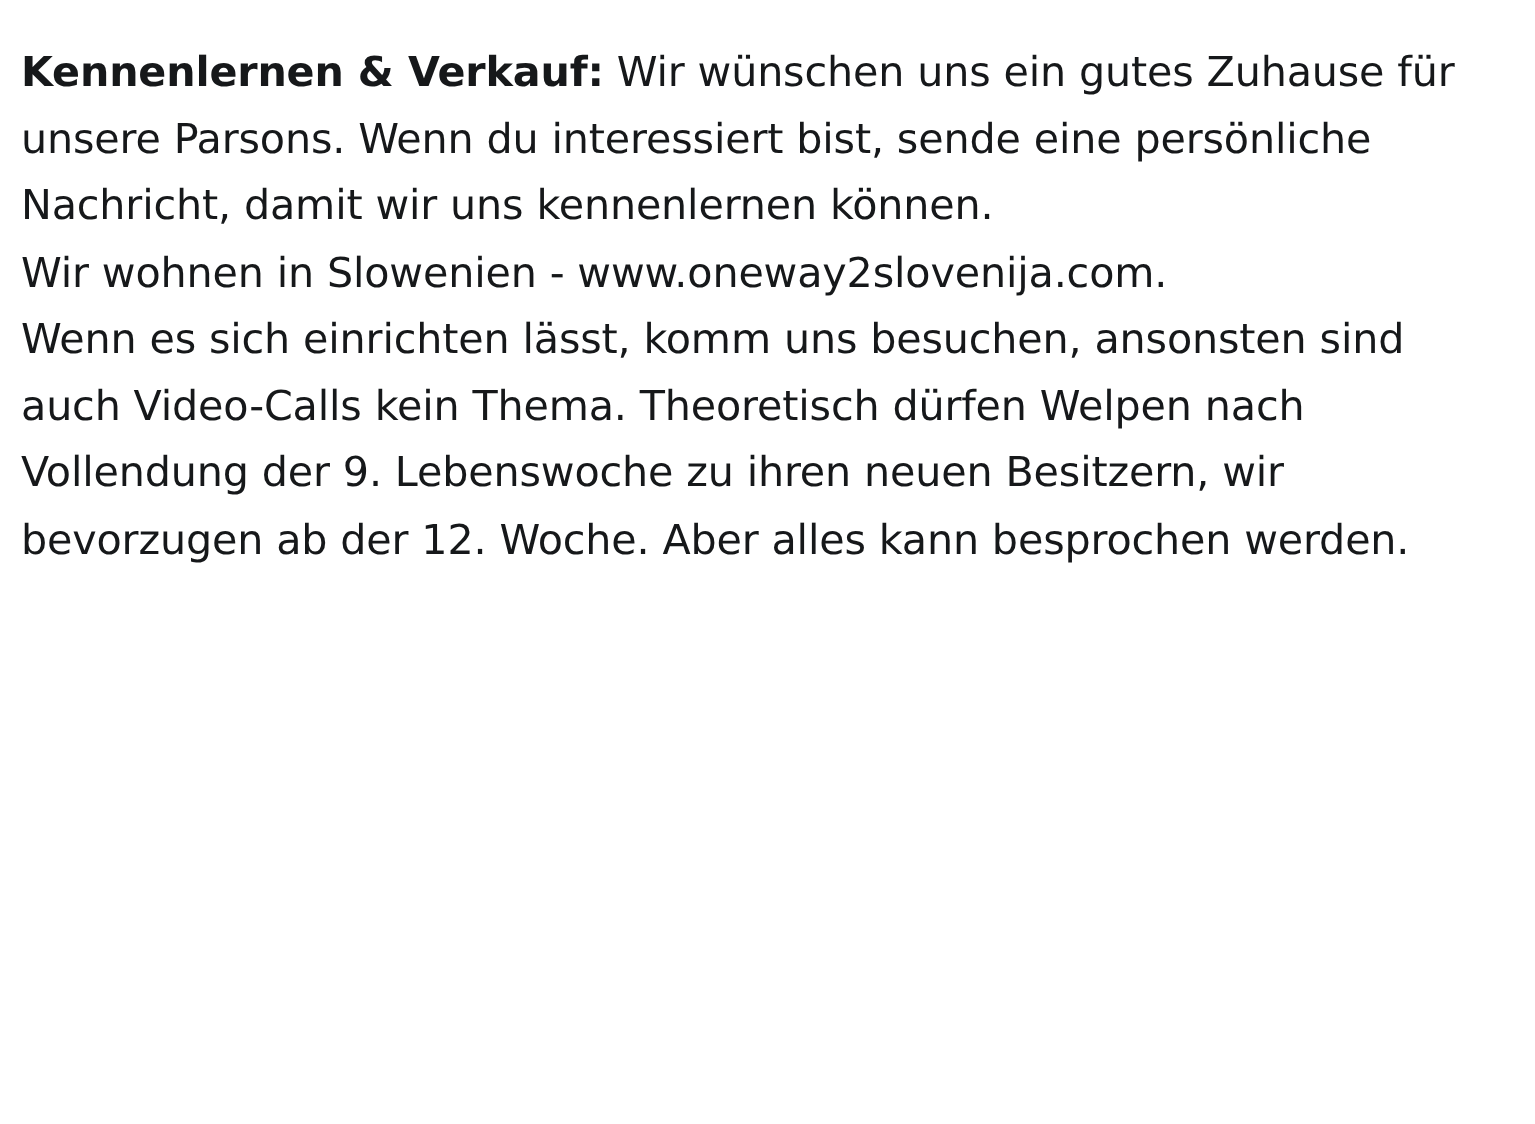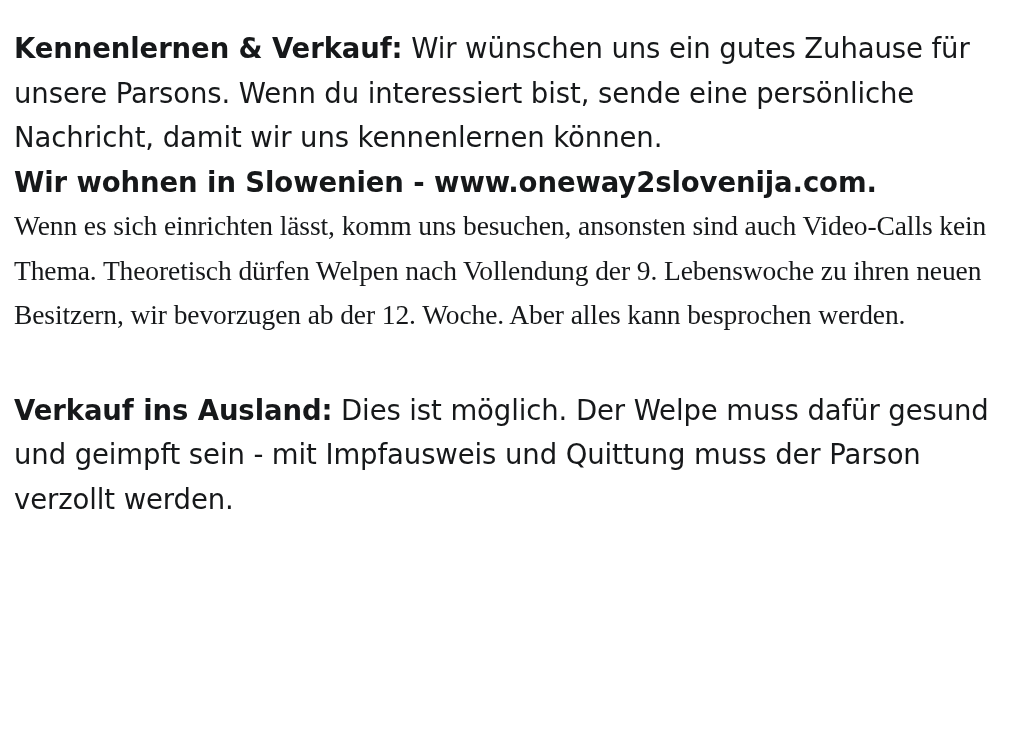--- a/index.html
+++ b/index.html
@@ -29,36 +29,34 @@
   .block + .block {
     margin-top: 50px;
   }
   .para {
     margin: 0;
   }
   .lead {
     font-weight: 700;
   }
   .strong-line {
-    font-weight: 700;
+    font-weight: 400;
     display: block;
   }
   .tail {
     display: block;
-    font-family: Liberation Serif, serif;
   }
 </style>
 </head>
 <body>
 
 <div class="page">
 
   <section class="block">
     <p class="para"><span class="lead">Kennenlernen &amp; Verkauf:</span><span> Wir wünschen uns ein gutes Zuhause für unsere Parsons. Wenn du interessiert bist, sende eine persönliche Nachricht, damit wir uns kennenlernen können.</span></p>
     <span class="strong-line">Wir wohnen in Slowenien - www.oneway2slovenija.com.</span>
     <span class="tail">Wenn es sich einrichten lässt, komm uns besuchen, ansonsten sind auch Video-Calls kein Thema. Theoretisch dürfen Welpen nach Vollendung der 9. Lebenswoche zu ihren neuen Besitzern, wir bevorzugen ab der 12. Woche. Aber alles kann besprochen werden.</span>
   </section>
 
   <section class="block">
-    <p class="para"><span class="lead">Verkauf ins Ausland:</span><span> Dies ist möglich. Der Welpe muss dafür gesund und geimpft sein - mit Impfausweis und Quittung muss der Parson verzollt werden.</span></p>
   </section>
 
 </div>
 
 </body></html>

